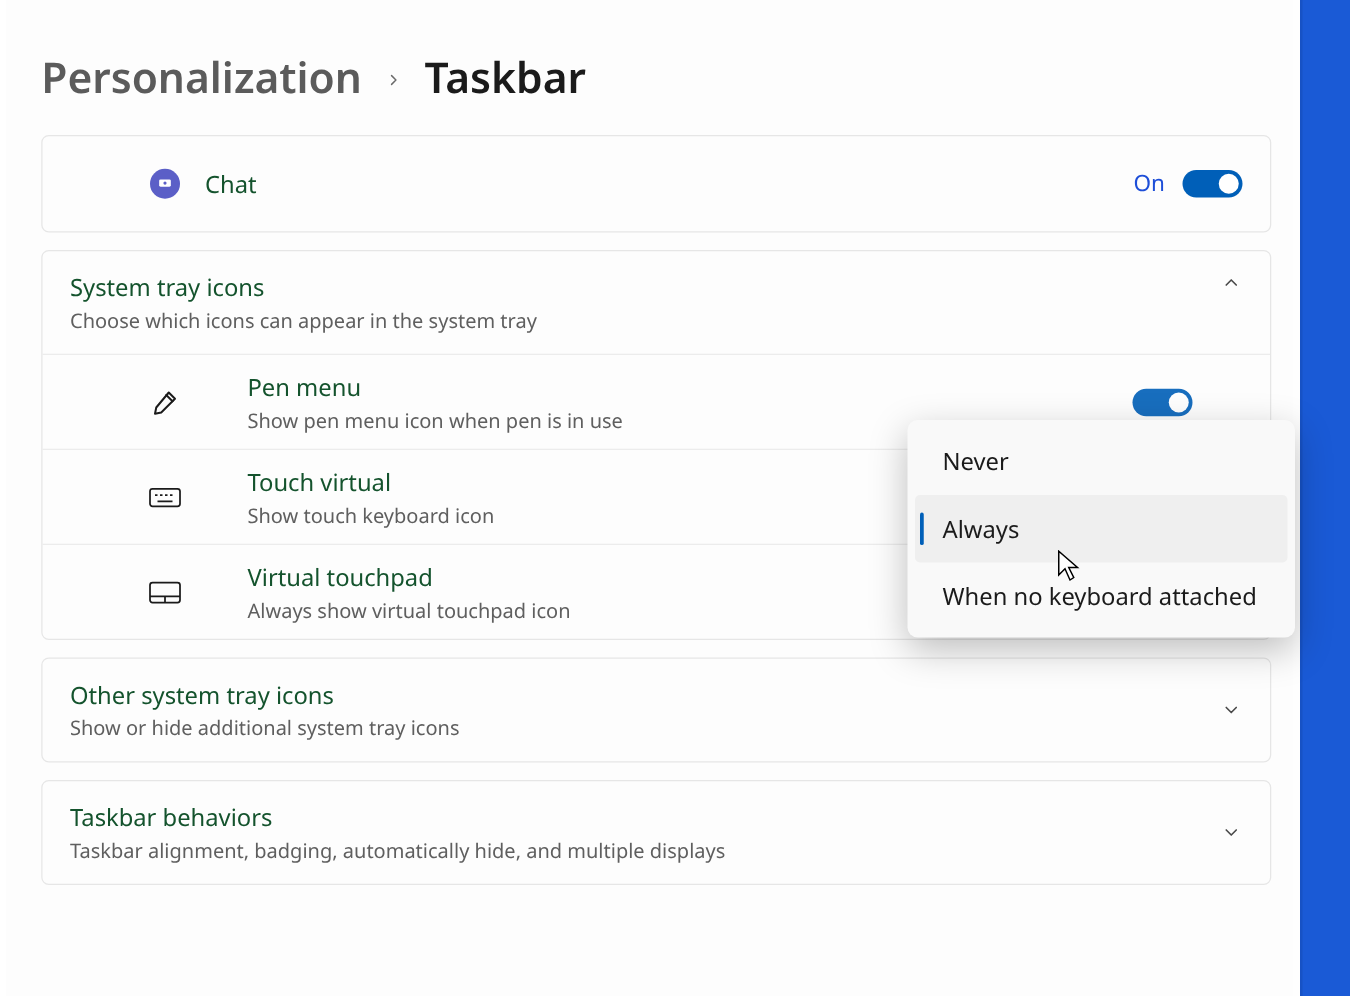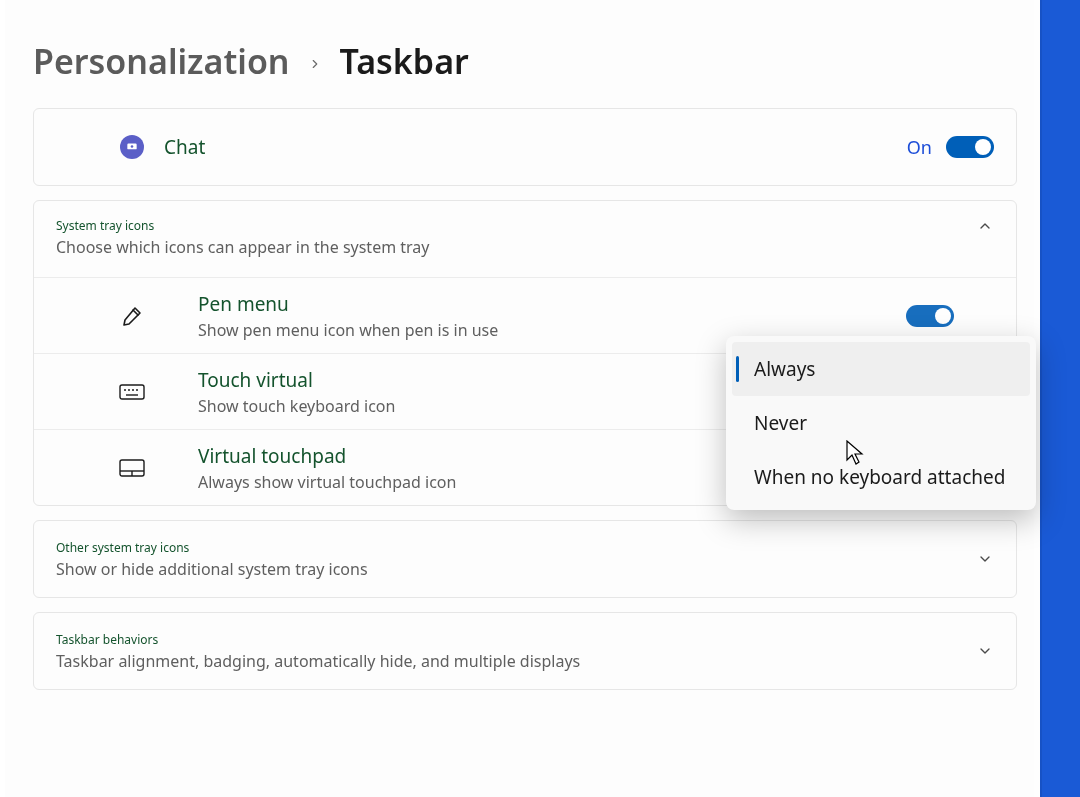--- a/index.html
+++ b/index.html
@@ -16,21 +16,21 @@
 
   .card { border: 1px solid #e6e6e6; border-radius: 6px; background: #fdfdfd; margin-bottom: 14px; overflow: visible; }
   .row { display: flex; align-items: center; padding: 0 22px; min-height: 76px; position: relative; }
   .row + .row { border-top: 1px solid #ececec; gap: 34px; }
   .row.indent .row-icon { margin-left: 62px; }
   .row-icon { width: 28px; display:flex; align-items:center; justify-content:center; color:#1b1b1b; }
   .row-text { margin-left: 18px; flex: 1; }
   .row-title { font-size: 19px; color: #14532d; font-weight: 400; }
   .row-sub { font-size: 16px; color: #5f5f5f; margin-top: 2px; }
   .header-row { padding: 16px 22px; }
-  .header-row .row-title { font-size: 12px; }
+  .header-row .row-title { font-size: 19px; }
   .header-row .row-sub { font-size: 16px; }
 
   .state-label { font-size: 18px; color: #1d4ed8; margin-right: 14px; }
   .toggle { width: 48px; height: 22px; border-radius: 11px; position: relative; }
   .toggle.on { background: #005fb8; }
   .toggle.off { background: #fff; border:1px solid #7a7a7a; }
   .toggle .knob { position:absolute; width:16px; height:16px; border-radius:50%; top:3px; }
   .toggle.on .knob { right:3px; background:#fff; }
   .toggle.off .knob { left:3px; background:#5a5a5a; }
 
@@ -181,22 +181,22 @@
           <svg width="16" height="16" viewBox="0 0 24 24" fill="none" stroke="currentColor" stroke-width="2" stroke-linecap="round" stroke-linejoin="round">
               <polyline points="6 9 12 15 18 9"></polyline>
             </svg>
         </div>
       </div>
     </div>
 
   </div>
 
   <div class="menu">
+    <div class="menu-item">Never</div>
     <div class="menu-item selected">Always</div>
-    <div class="menu-item">Never</div>
     <div class="menu-item">When no keyboard attached</div>
   </div>
 
   <div class="cursor">
     <svg viewBox="0 0 20 26">
         <path d="M1 1 L1 20 L6 15 L10 24 L13 22 L9 14 L16 14 Z" fill="#fff" stroke="#000" stroke-width="1.2"></path>
       </svg>
   </div>
 
   <div class="right-strip">

